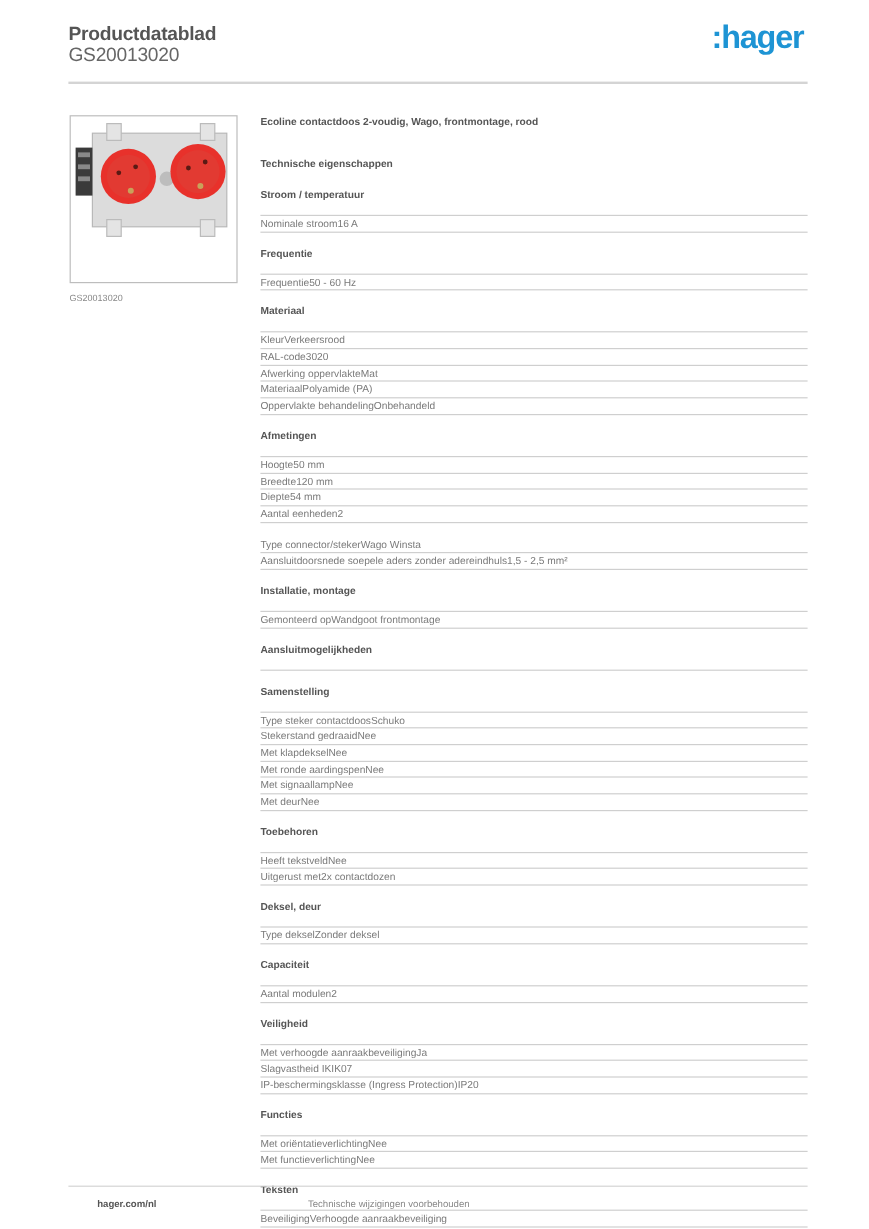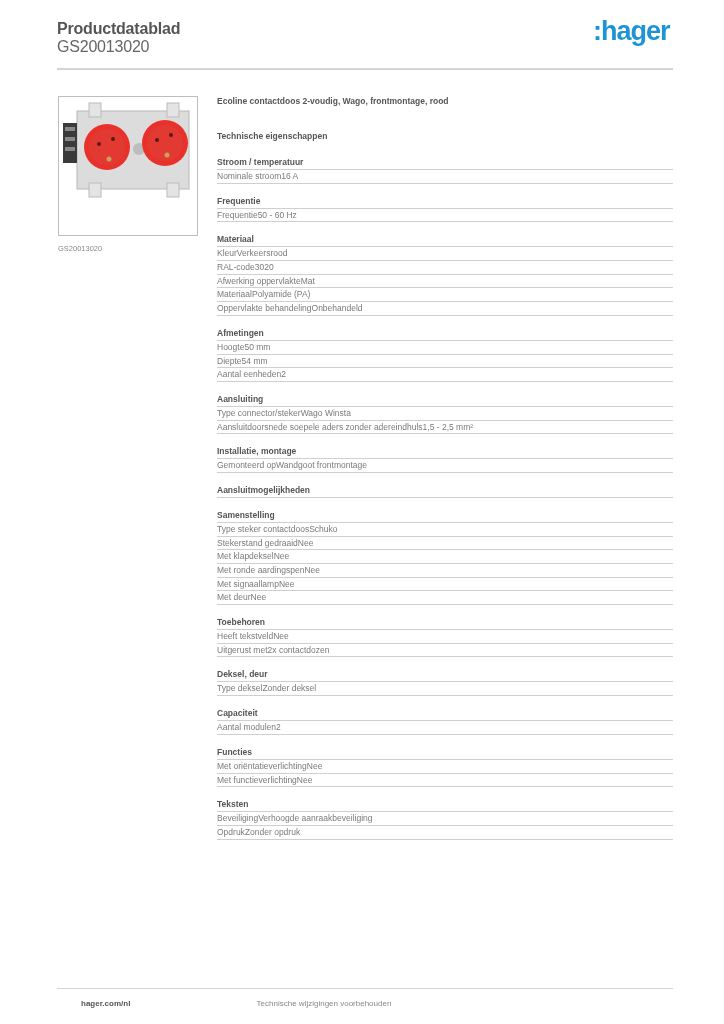--- a/index.html
+++ b/index.html
@@ -9,21 +9,21 @@
   .header-code { position: absolute; left: 57px; top: 38px; font-size: 16px; color: #666; letter-spacing: -0.2px; }
   .logo { position: absolute; left: 593px; top: 16px; font-size: 27px; font-weight: bold; color: #1e94d4; letter-spacing: -1px; }
   .header-rule { position: absolute; left: 57px; top: 68px; width: 616px; height: 2px; background: #d4d4d4; }
   .product-image { position: absolute; left: 58px; top: 96px; width: 140px; height: 140px; border: 1px solid #bdbdbd; box-sizing: border-box; background: #fff; overflow: hidden; }
   .image-caption { position: absolute; left: 58px; top: 244px; font-size: 7.5px; color: #888; }
   .main { position: absolute; left: 217px; top: 96px; width: 456px; }
   .product-desc { font-size: 8.5px; font-weight: bold; color: #555; height: 12px; }
   .tech-title { font-size: 8.5px; font-weight: bold; color: #555; margin-top: 23px; height: 12px; }
   .section { margin-top: 12px; }
   .section:first-of-type { margin-top: 14px; }
-  .section-title { font-size: 8.5px; font-weight: bold; color: #555; height: 11px; line-height: 11px; border-bottom: 1.5px solid #cfcfcf; padding-bottom: 1px; }
+  .section-title { font-size: 8.5px; font-weight: bold; color: #555; height: 11px; line-height: 11px; border-bottom: 1.5px solid #cfcfcf; padding-bottom: 11px; }
   .row { display: flex; font-size: 8.5px; color: #7a7a7a; height: 12.7px; line-height: 13px; border-bottom: 1.3px solid #cfcfcf; }
   .footer-rule { position: absolute; left: 57px; top: 988px; width: 616px; height: 1px; background: #d4d4d4; }
   .footer-left { position: absolute; left: 57px; top: 999px; font-size: 8px; font-weight: bold; color: #555; padding-left: 24px; }
   .footer-center { position: absolute; left: 0; width: 648px; text-align: center; top: 999px; font-size: 8px; color: #888; }
   .footer-right { position: absolute; right: 52px; top: 1037px; font-size: 8px; font-weight: bold; color: #555; }
 </style>
 </head>
 <body>
 
 <div class="header-title">Productdatablad</div>
@@ -98,30 +98,33 @@
           <span>Onbehandeld</span>
         </div>
       </div>
       <div class="section">
         <div class="section-title">Afmetingen</div>
         <div class="row">
           <span>Hoogte</span>
           <span>50 mm</span>
         </div>
         <div class="row">
+          <span>Breedte</span>
+          <span>120 mm</span>
+        </div>
+        <div class="row">
           <span>Diepte</span>
           <span>54 mm</span>
         </div>
         <div class="row">
           <span>Aantal eenheden</span>
           <span>2</span>
         </div>
       </div>
       <div class="section">
-        <div class="section-title">Aansluiting</div>
         <div class="row">
           <span>Type connector/steker</span>
           <span>Wago Winsta</span>
         </div>
         <div class="row">
           <span>Aansluitdoorsnede soepele aders zonder adereindhuls</span>
           <span>1,5 - 2,5 mm²</span>
         </div>
       </div>
       <div class="section">
@@ -177,20 +180,35 @@
         <div class="row">
           <span>Type deksel</span>
           <span>Zonder deksel</span>
         </div>
       </div>
       <div class="section">
         <div class="section-title">Capaciteit</div>
         <div class="row">
           <span>Aantal modulen</span>
           <span>2</span>
+        </div>
+      </div>
+      <div class="section">
+        <div class="section-title">Veiligheid</div>
+        <div class="row">
+          <span>Met verhoogde aanraakbeveiliging</span>
+          <span>Ja</span>
+        </div>
+        <div class="row">
+          <span>Slagvastheid IK</span>
+          <span>IK07</span>
+        </div>
+        <div class="row">
+          <span>IP-beschermingsklasse (Ingress Protection)</span>
+          <span>IP20</span>
         </div>
       </div>
       <div class="section">
         <div class="section-title">Functies</div>
         <div class="row">
           <span>Met oriëntatieverlichting</span>
           <span>Nee</span>
         </div>
         <div class="row">
           <span>Met functieverlichting</span>

